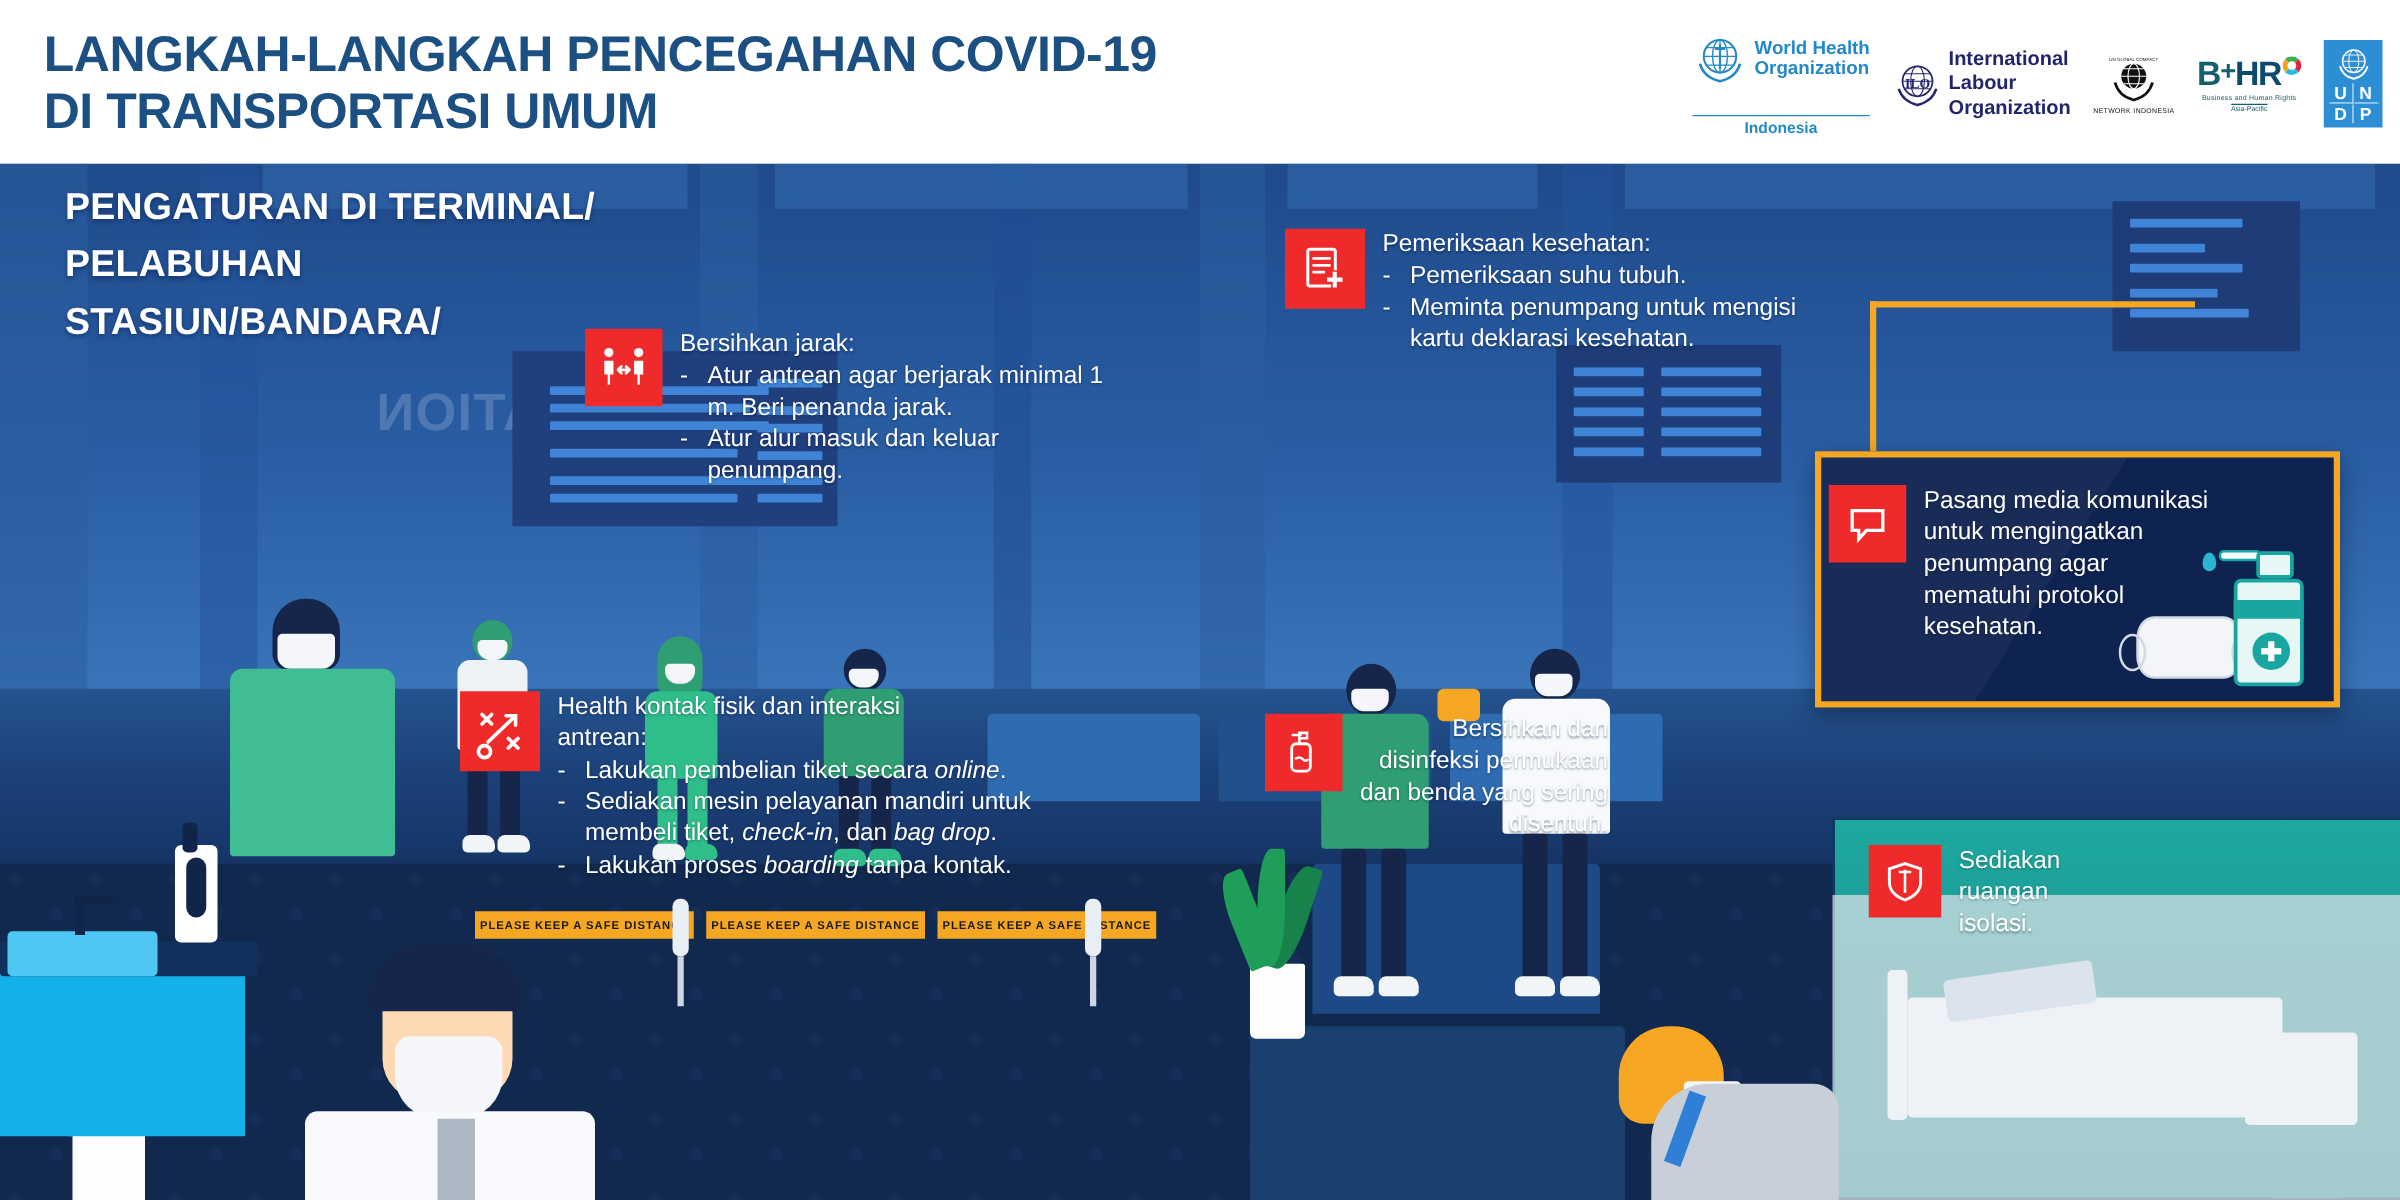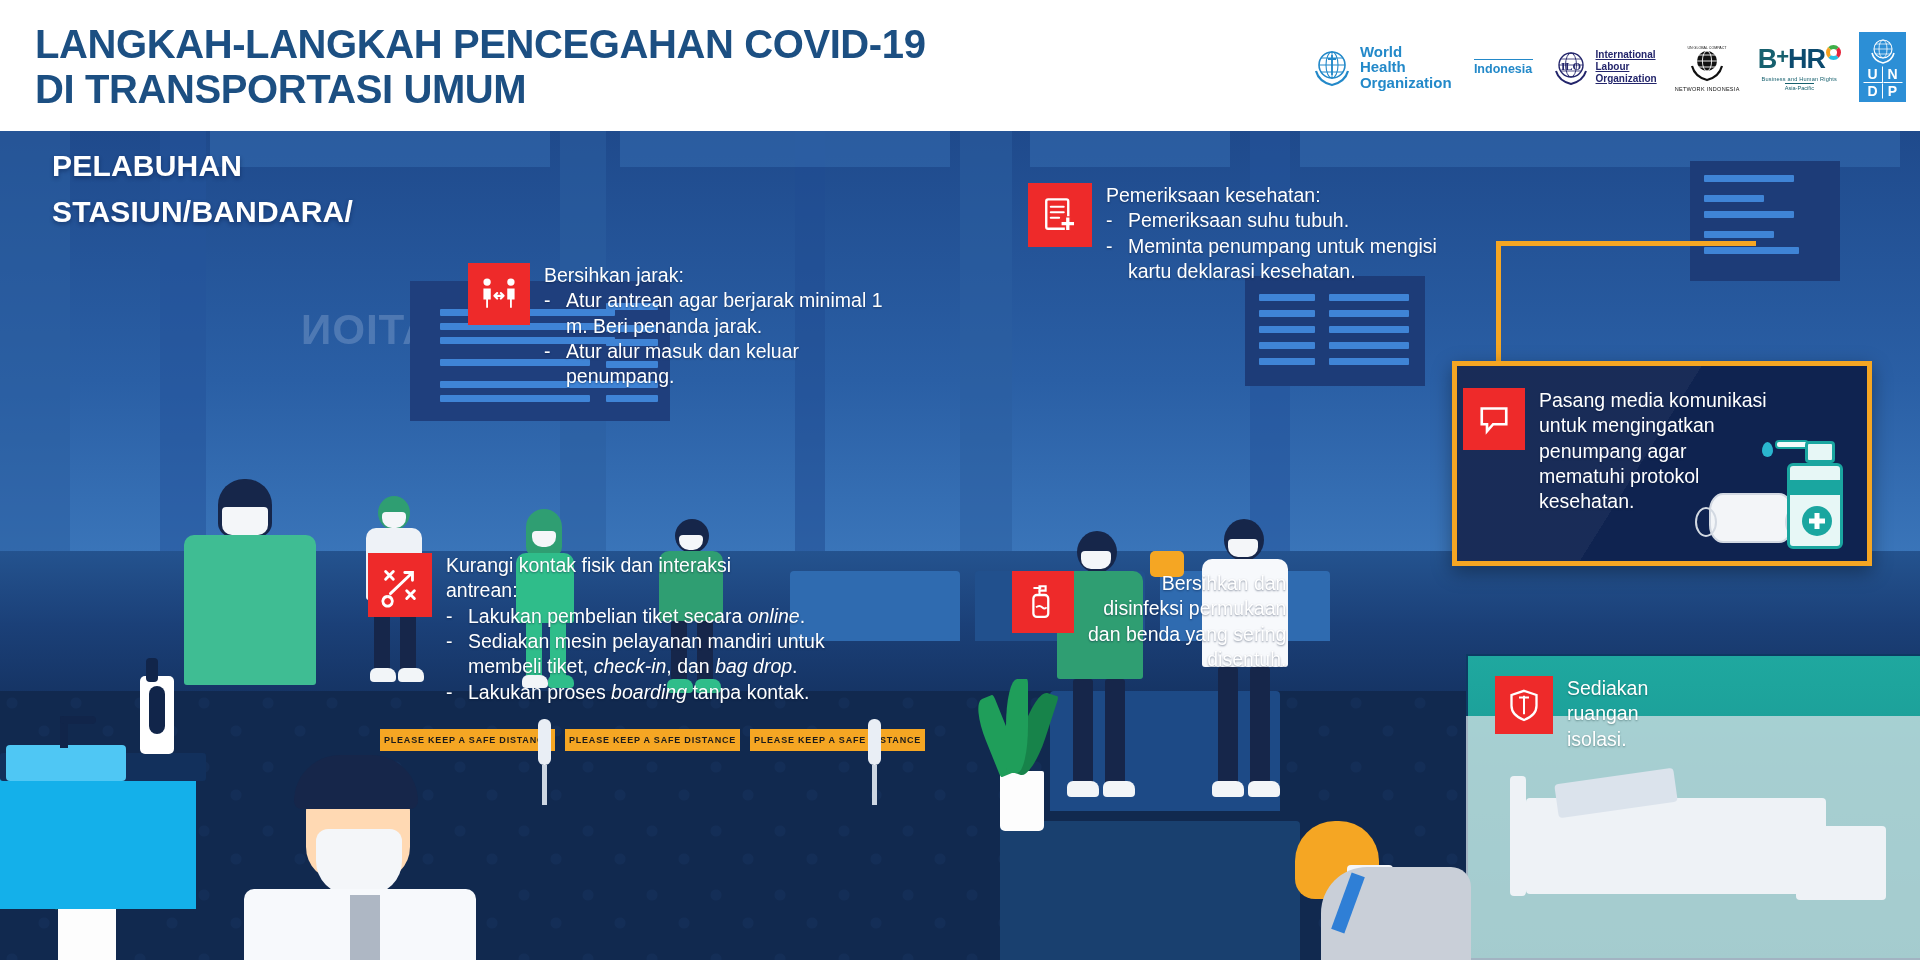--- a/index.html
+++ b/index.html
@@ -14,31 +14,31 @@
   .header-title { position:absolute; left:35px; top:22px; width:1000px;
     color:#1c4f82; font-size:40px; font-weight:bold; line-height:1.13;
     letter-spacing:-0.4px; font-stretch:condensed; text-transform:uppercase; }
   .header-title .l2 { display:block; }
 
   .logos { position:absolute; right:14px; top:22px; height:90px;
     display:flex; align-items:center; gap:18px; }
 
   .logo { display:flex; align-items:center; }
   
-  .who { gap:22px; flex-direction:row; align-items:center; }
+  .who { gap:22px; flex-direction:column; align-items:center; }
   .who-row { display:flex; align-items:center; gap:6px; }
   .who-emblem { width:44px; height:44px; position:relative; }
   .who-txt { color:#2389c9; font-size:15px; font-weight:bold; line-height:1.04; }
   .who-sub { color:#2389c9; font-size:12.5px; font-weight:bold;
     border-top:1.4px solid #2389c9; padding-top:2px; margin-top:1px;
     width:100%; text-align:center; }
   
   .ilo-row { display:flex; align-items:center; gap:5px; }
   .ilo-emblem { width:40px; height:40px; }
-  .ilo-txt { color:#23256b; font-size:10px; font-weight:bold; line-height:1.22;text-decoration:underline; }
+  .ilo-txt { color:#23256b; font-size:16px; font-weight:bold; line-height:1.22; }
   
   .ungc { flex-direction:column; align-items:center; gap:2px; }
   .ungc-emblem { width:42px; height:42px; }
   .ungc-cap { font-size:5.5px; color:#111; letter-spacing:.3px; }
   
   .bhr { flex-direction:column; align-items:center; }
   .bhr-main { font-size:27px; font-weight:bold; letter-spacing:-1px;
     display:flex; align-items:flex-start; }
   .bhr-b { color:#16606e; } .bhr-plus { color:#16606e; font-size:22px; }
   .bhr-hr { color:#0c4a6e; }
@@ -454,20 +454,21 @@
       <i style="position:absolute;left:10px;top:0;width:84px;height:78px;background:#f5a623;border-radius:40px 40px 20px 20px;"></i>
       <i class="mask" style="left:62px;top:44px;width:46px;height:36px;"></i>
       <i style="position:absolute;left:36px;top:46px;width:150px;height:220px;background:#c9cfd8;border-radius:46px 20px 10px 10px;"></i>
 
       <i style="position:absolute;left:56px;top:52px;width:14px;height:60px;background:#2f7fd6;transform:rotate(20deg);"></i>
     </div>
 
     <div style="position:absolute;left:52px;top:12px;width:470px;color:#fff;
                 font-size:30px;font-weight:bold;line-height:1.53;letter-spacing:.2px;
                 text-shadow:0 2px 4px rgba(0,20,60,.45);">
+      <div>PENGATURAN DI TERMINAL/</div>
       <div>PELABUHAN</div>
       <div>STASIUN/BANDARA/</div>
     </div>
 
 
     <div class="callout" style="left:468px;top:132px;width:420px;">
       <span class="ic" style="width:62px;height:62px;">
         <svg viewBox="0 0 48 48" width="44" height="44">
           <circle cx="11" cy="11" r="4" fill="#fff"></circle>
           <path d="M7 18 h8 v12 h-3 v9 h-2 v-9 h-3z" fill="#fff"></path>
@@ -560,21 +561,21 @@
     <div class="callout" style="left:368px;top:422px;width:470px;">
       <span class="ic" style="width:64px;height:64px;">
         <svg viewBox="0 0 48 48" width="46" height="46">
           <path d="M9 10 l8 8 M17 10 l-8 8" stroke="#fff" stroke-width="3" stroke-linecap="round"></path>
           <path d="M31 38 l8 -8 M39 38 l-8 -8" stroke="#fff" stroke-width="3" stroke-linecap="round"></path>
           <path d="M11 36 a5 5 0 1 0 0.1 0" fill="none" stroke="#fff" stroke-width="3"></path>
           <path d="M14 33 L36 12 M29 11 h8 v8" fill="none" stroke="#fff" stroke-width="3" stroke-linecap="round"></path>
         </svg>
       </span>
       <span class="ctext">
-        <span class="hd">Kurangi kontak fisik dan interaksi</span>
+        <span class="hd">Health kontak fisik dan interaksi</span>
         <span class="hd">antrean:</span>
         <span class="bullets">
           <span class="bul">
             <span class="dash">-</span>
             <span class="btxt"><span>Lakukan pembelian tiket secara </span><em>online</em><span>.</span></span>
           </span>
           <span class="bul">
             <span class="dash">-</span>
             <span class="btxt"><span>Sediakan mesin pelayanan mandiri untuk membeli tiket, </span><em>check-in</em><span>, dan </span><em>bag drop</em><span>.</span></span>
           </span>

